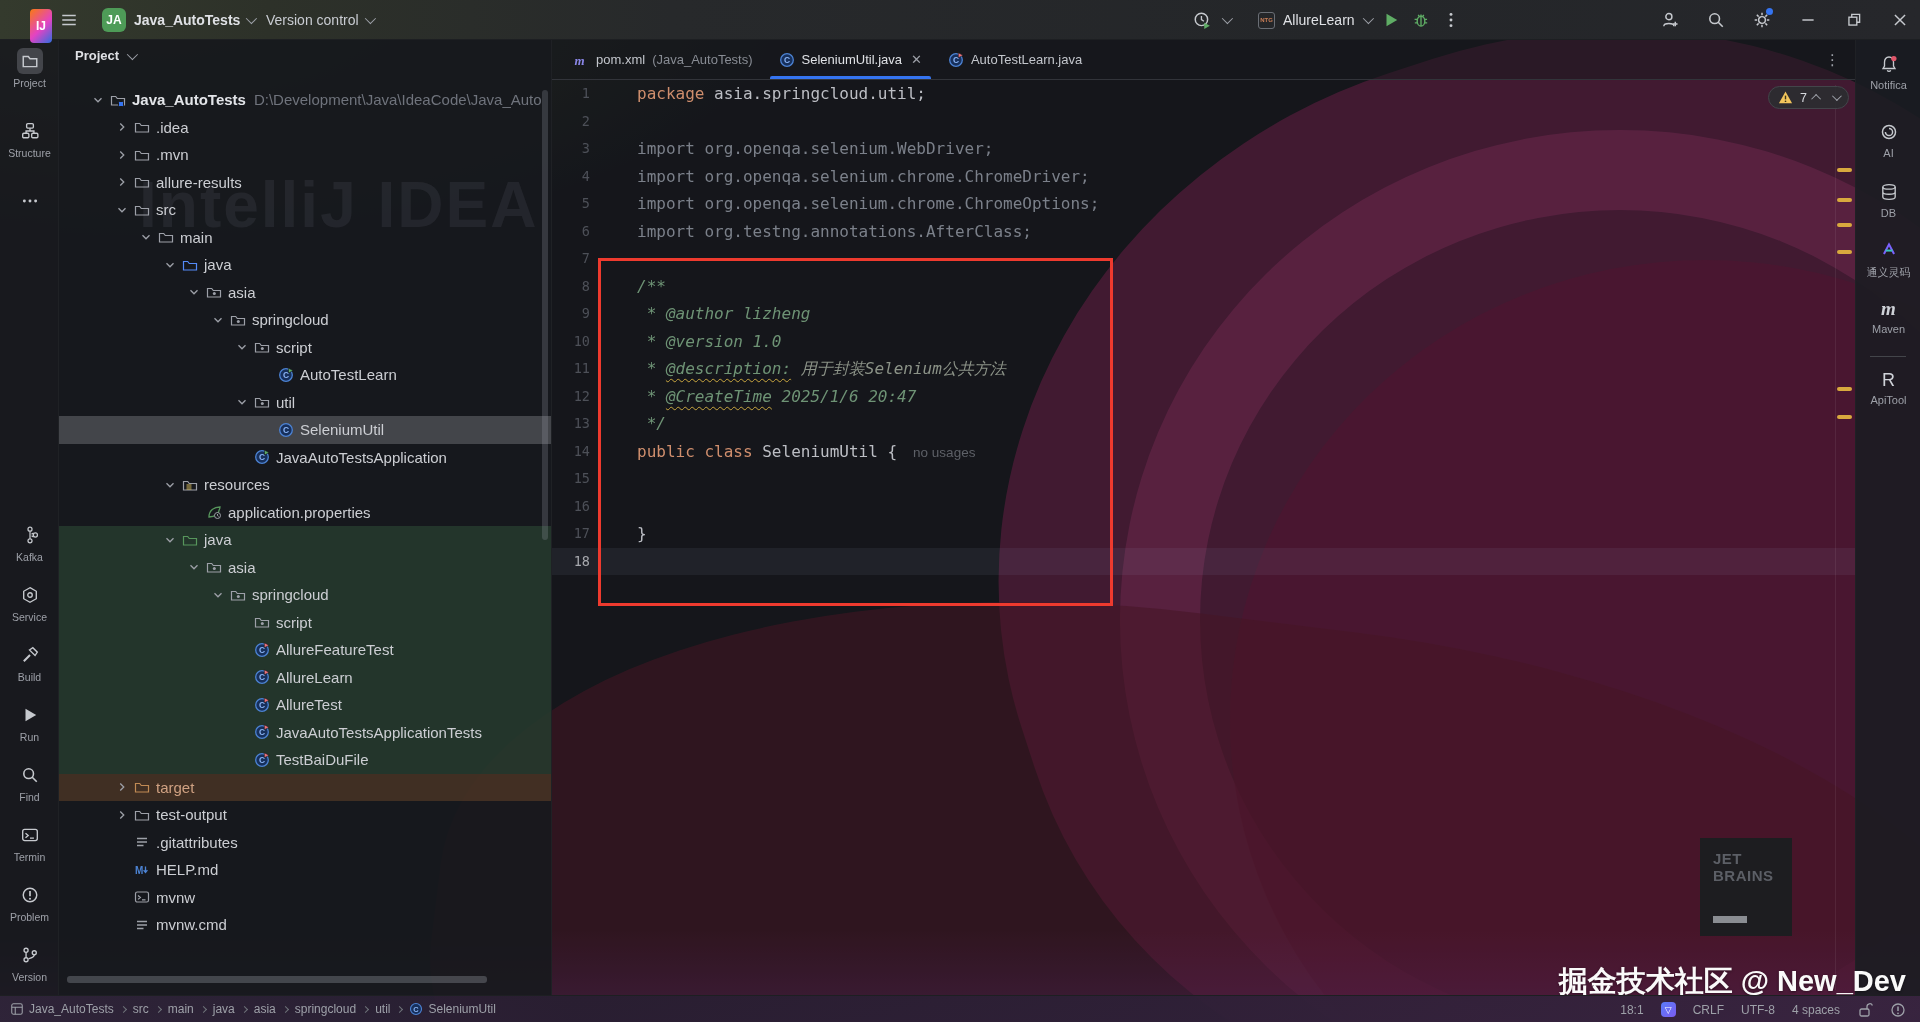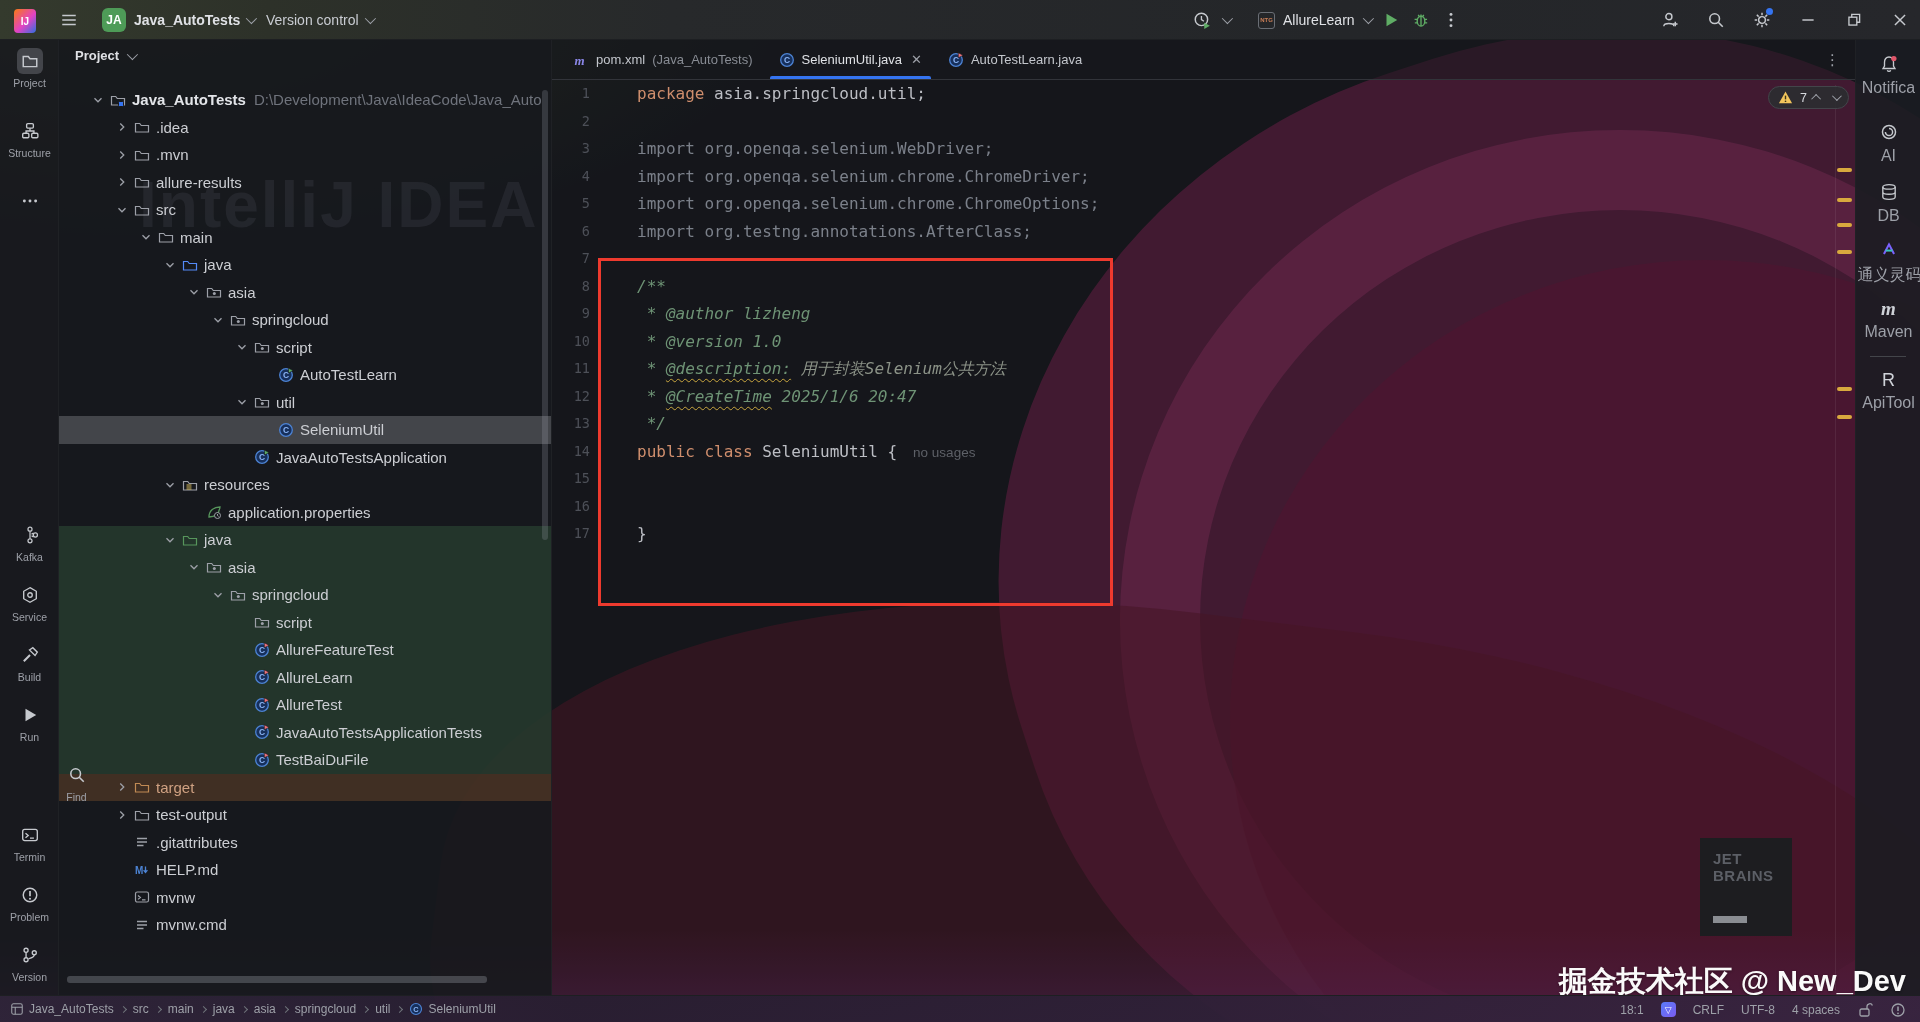--- a/index.html
+++ b/index.html
@@ -18,23 +18,23 @@
   #art-crimson{left:1230px;top:260px;width:950px;height:920px;border-radius:50%;
     background:rgba(108,20,56,.55);}
   #art-maroon{left:430px;top:620px;width:1600px;height:760px;border-radius:45%;
     transform:rotate(7deg);background:rgba(92,22,40,.55);}
   #art-purple-strip{left:0;top:930px;width:1920px;height:92px;
     background:linear-gradient(rgba(110,45,125,0), rgba(118,52,136,.35));}
   
   #titlebar{position:absolute;left:0;top:0;width:1920px;height:40px;z-index:8;
     background:linear-gradient(90deg,#343a2d 0%,#2d3129 14%,#27292b 35%,#242629 70%,#26272b 100%);
     border-bottom:1px solid #1d1f22;display:flex;align-items:center;}
-  #app-logo{position:absolute;left:14px;top:9px;width:22px;height:24px;border-radius:4px;
+  #app-logo{position:absolute;left:30px;top:9px;width:22px;height:34px;border-radius:4px;
     background:linear-gradient(135deg,#f97a12,#e343c3 55%,#2e6ee0);display:flex;align-items:center;justify-content:center;
-    font-size:10px;font-weight:bold;color:#fff;}
+    font-size:12px;font-weight:bold;color:#fff;}
   #hamburger{position:absolute;left:56px;top:8px;width:26px;height:24px;display:flex;align-items:center;justify-content:center;}
   #ja-badge{position:absolute;left:102px;top:8px;width:24px;height:24px;border-radius:6px;background:#4e9b57;
     color:#fff;font-size:12px;font-weight:bold;display:flex;align-items:center;justify-content:center;}
   #proj-name{position:absolute;left:134px;top:0;height:40px;display:flex;align-items:center;gap:6px;
     font-size:14px;font-weight:bold;color:#dfe1e5;}
   #vcs{position:absolute;left:266px;top:0;height:40px;display:flex;align-items:center;gap:6px;font-size:14px;color:#c9ccd2;}
   .chev{width:8px;height:8px;border-right:1.6px solid #9da0a8;border-bottom:1.6px solid #9da0a8;
     transform:rotate(45deg) translateY(-2px);display:inline-block;}
   #run-widget{position:absolute;left:1192px;top:0;height:40px;display:flex;align-items:center;gap:10px;}
   #run-config{display:flex;align-items:center;gap:8px;font-size:14px;color:#dfe1e5;}
@@ -109,21 +109,21 @@
   .iw-chev{width:7px;height:7px;border-right:1.5px solid #9da0a8;border-bottom:1.5px solid #9da0a8;display:inline-block;}
   .iw-up{transform:rotate(-135deg) translateY(-2px);}
   .iw-down{transform:rotate(45deg) translateY(-2px);}
   #marker-track{position:absolute;left:1283px;top:45px;width:1px;height:905px;background:rgba(255,255,255,.07);}
   .mark-dash{position:absolute;left:1285px;width:15px;height:4px;border-radius:2px;background:#d8a93e;z-index:4;}
   
   #right-stripe{position:absolute;left:1855px;top:40px;width:65px;height:955px;z-index:4;
     background:rgba(26,28,33,.93);border-left:1px solid #1f2125;}
   .rs-item{position:absolute;left:0;width:65px;display:flex;flex-direction:column;align-items:center;gap:3px;}
   .rs-item .ic{width:24px;height:24px;display:flex;align-items:center;justify-content:center;position:relative;}
-  .rs-item .lb{font-size:16px;color:#9da0a8;max-width:62px;overflow:hidden;white-space:nowrap;}
+  .rs-item .lb{font-size:11px;color:#9da0a8;max-width:62px;overflow:hidden;white-space:nowrap;}
   .rs-divider{position:absolute;left:14px;width:36px;height:1px;background:#43454a;}
   #maven-m{font-size:19px;font-style:italic;font-weight:bold;color:#cfd2d8;font-family:"Liberation Serif",serif;}
   #apitool-r{font-size:18px;color:#cfd2d8;}
   
   #statusbar{position:absolute;left:0;top:995px;width:1920px;height:27px;z-index:8;
     background:linear-gradient(90deg,rgba(46,36,56,.92),rgba(38,30,48,.92) 30%,rgba(44,32,54,.92) 65%,rgba(52,36,62,.92));
     border-top:1px solid #1d1f22;display:flex;align-items:center;font-size:12px;color:#9da0a8;}
   #crumbs{display:flex;align-items:center;gap:7px;margin-left:10px;}
   .crumb{display:flex;align-items:center;gap:5px;}
   .crumb-sep{width:5px;height:5px;border-right:1.3px solid #6f737a;border-bottom:1.3px solid #6f737a;
@@ -299,21 +299,21 @@
       <span class="lb">Build</span>
       </div>
       <div class="stripe-item" style="top: 662px;">
         <span class="ic">
           <svg width="18" height="18" viewBox="0 0 16 16" fill="none">
             <path d="M4 2.5L13.5 8 4 13.5z" fill="#c6c9ce"></path>
           </svg>
         </span>
       <span class="lb">Run</span>
       </div>
-      <div class="stripe-item" style="top: 722px; margin-left: 47px;">
+      <div class="stripe-item" style="top: 722px;">
         <span class="ic">
           <svg width="18" height="18" viewBox="0 0 16 16" fill="none">
             <circle cx="6.8" cy="6.8" r="4.3" stroke="#c6c9ce" stroke-width="1.4"></circle>
             <path d="M10 10l4 4" stroke="#c6c9ce" stroke-width="1.4"></path>
           </svg>
         </span>
       <span class="lb">Find</span>
       </div>
       <div class="stripe-item" style="top: 782px;">
         <span class="ic">
@@ -780,20 +780,21 @@
         <div class="code-line"><span class="gut">8</span><span class="txt"><span class="seg-cmt">/**</span></span></div>
         <div class="code-line"><span class="gut">9</span><span class="txt"><span class="seg-cmt"> * @author lizheng</span></span></div>
         <div class="code-line"><span class="gut">10</span><span class="txt"><span class="seg-cmt"> * @version 1.0</span></span></div>
         <div class="code-line"><span class="gut">11</span><span class="txt"><span class="seg-cmt"> * </span><span class="seg-cmtu">@description:</span><span class="seg-cmtd"> 用于封装Selenium公共方法</span></span></div>
         <div class="code-line"><span class="gut">12</span><span class="txt"><span class="seg-cmt"> * </span><span class="seg-cmtu">@CreateTime</span><span class="seg-cmt"> 2025/1/6 20:47</span></span></div>
         <div class="code-line"><span class="gut">13</span><span class="txt"><span class="seg-cmt"> */</span></span></div>
         <div class="code-line"><span class="gut">14</span><span class="txt"><span class="seg-kw">public class</span><span class="seg-plain"> SeleniumUtil {</span><span class="seg-inlay">no usages</span></span></div>
         <div class="code-line"><span class="gut">15</span><span class="txt"></span></div>
         <div class="code-line"><span class="gut">16</span><span class="txt"></span></div>
         <div class="code-line"><span class="gut">17</span><span class="txt"><span class="seg-plain">}</span></span></div>
+        <div class="code-line current"><span class="gut">18</span><span class="txt"></span></div>
       </div>
     <div id="marker-track"></div>
     <div id="dashes">
         <div class="mark-dash" style="top: 128px;"></div>
         <div class="mark-dash" style="top: 158px;"></div>
         <div class="mark-dash" style="top: 183px;"></div>
         <div class="mark-dash" style="top: 210px;"></div>
         <div class="mark-dash" style="top: 347px;"></div>
         <div class="mark-dash" style="top: 375px;"></div>
       </div>

